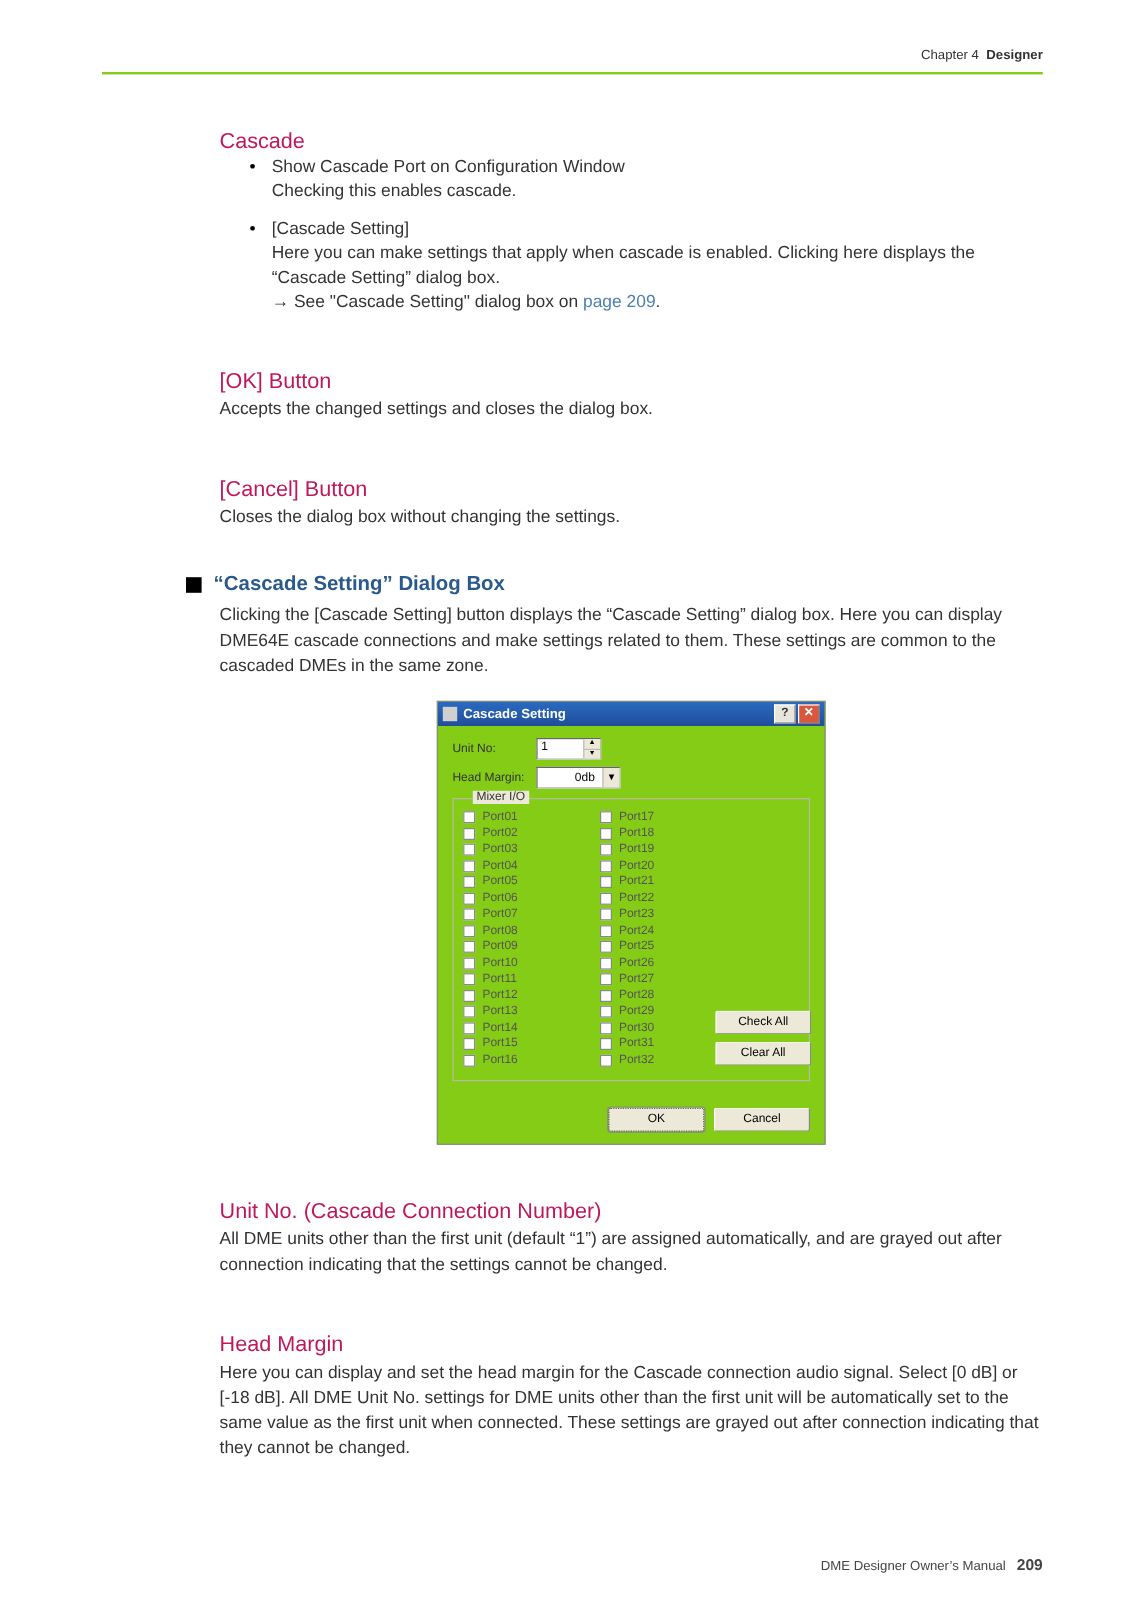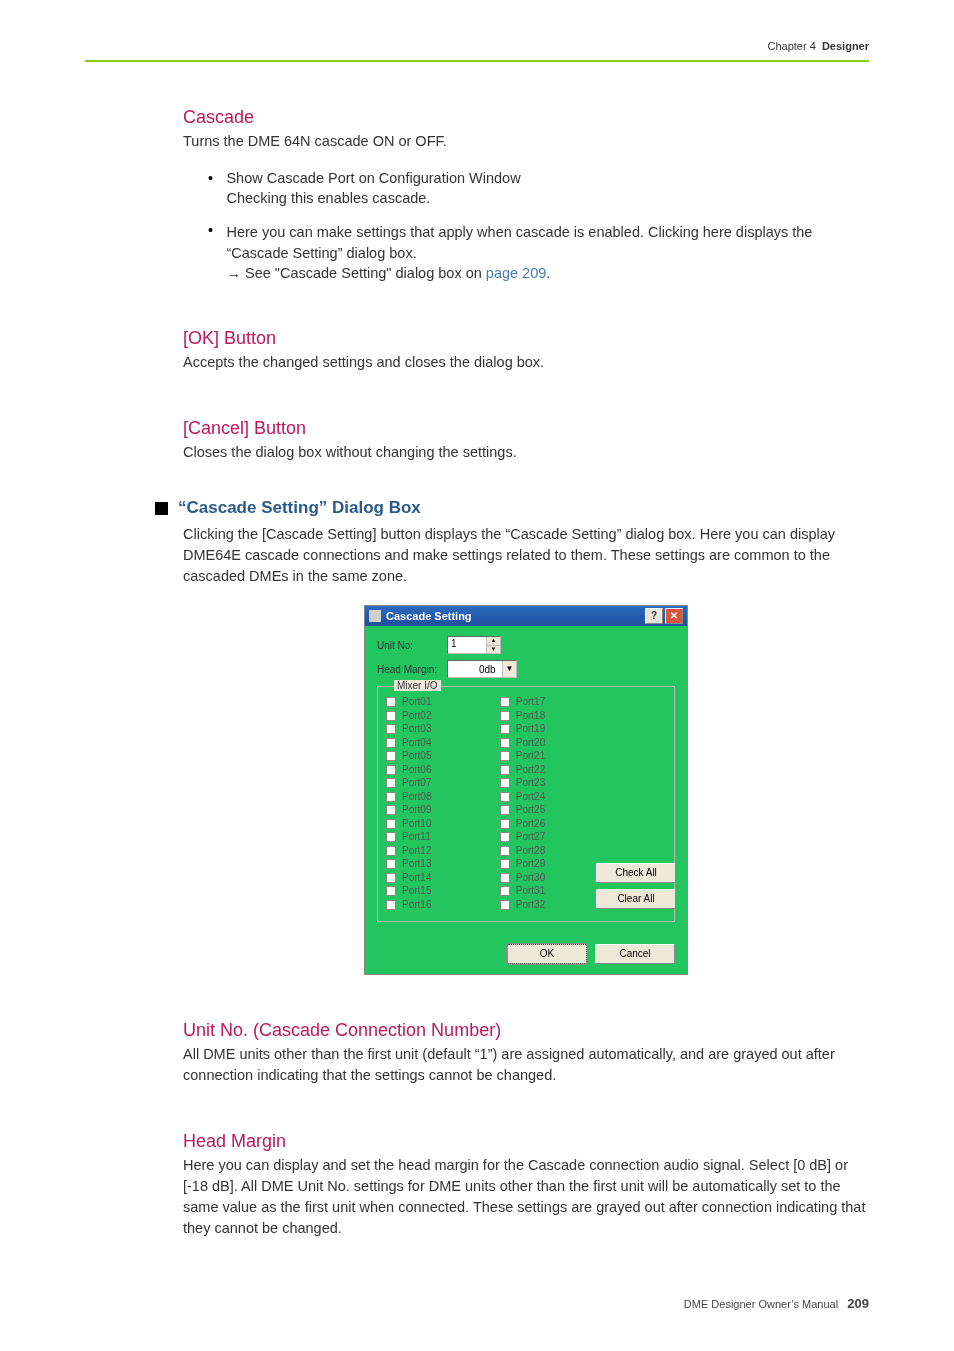--- a/index.html
+++ b/index.html
@@ -80,21 +80,21 @@
     font-weight: bold;
     color: #2a5a8c;
   }
   .dialog-holder {
     display: flex;
     justify-content: center;
     margin: 18px 0 28px 0;
   }
   .dialog {
     width: 324px;
-    background: #22c55e;
+    background: #84cc16;
     border: 1px solid #888;
     font-size: 10px;
     font-family: Tahoma, Arial, sans-serif;
     color: #000;
   }
   .titlebar {
     background: linear-gradient(#2a6ac0, #1f4f9a);
     color: #fff;
     padding: 3px 4px;
     display: flex;
@@ -204,33 +204,33 @@
 
 <div class="page">
   <div class="header-line">
     <span>Chapter 4</span>&nbsp;&nbsp;<b>Designer</b>
   </div>
 
   <div class="content">
 
     <div class="section-block">
       <div class="h-sub">Cascade</div>
-      <div class="body-text">Turns the DME 64N cascade ON or OFF.</div>
 
       <div class="bullet-list">
         <div class="bullet-item">
           <span class="bullet-dot">•</span>
           <span class="bullet-content">
             <div class="bullet-title">Show Cascade Port on Configuration Window</div>
             <div class="bullet-body">Checking this enables cascade.</div>
           </span>
         </div>
         <div class="bullet-item">
           <span class="bullet-dot">•</span>
           <span class="bullet-content">
+            <div class="bullet-title">[Cascade Setting]</div>
             <div class="bullet-body">Here you can make settings that apply when cascade is enabled. Clicking here displays the “Cascade Setting” dialog box.</div>
             <div class="bullet-body">
               <span class="arrow">→ See "Cascade Setting" dialog box on </span><span class="link">page 209</span><span>.</span>
             </div>
           </span>
         </div>
       </div>
     </div>
 
     <div class="section-block">

